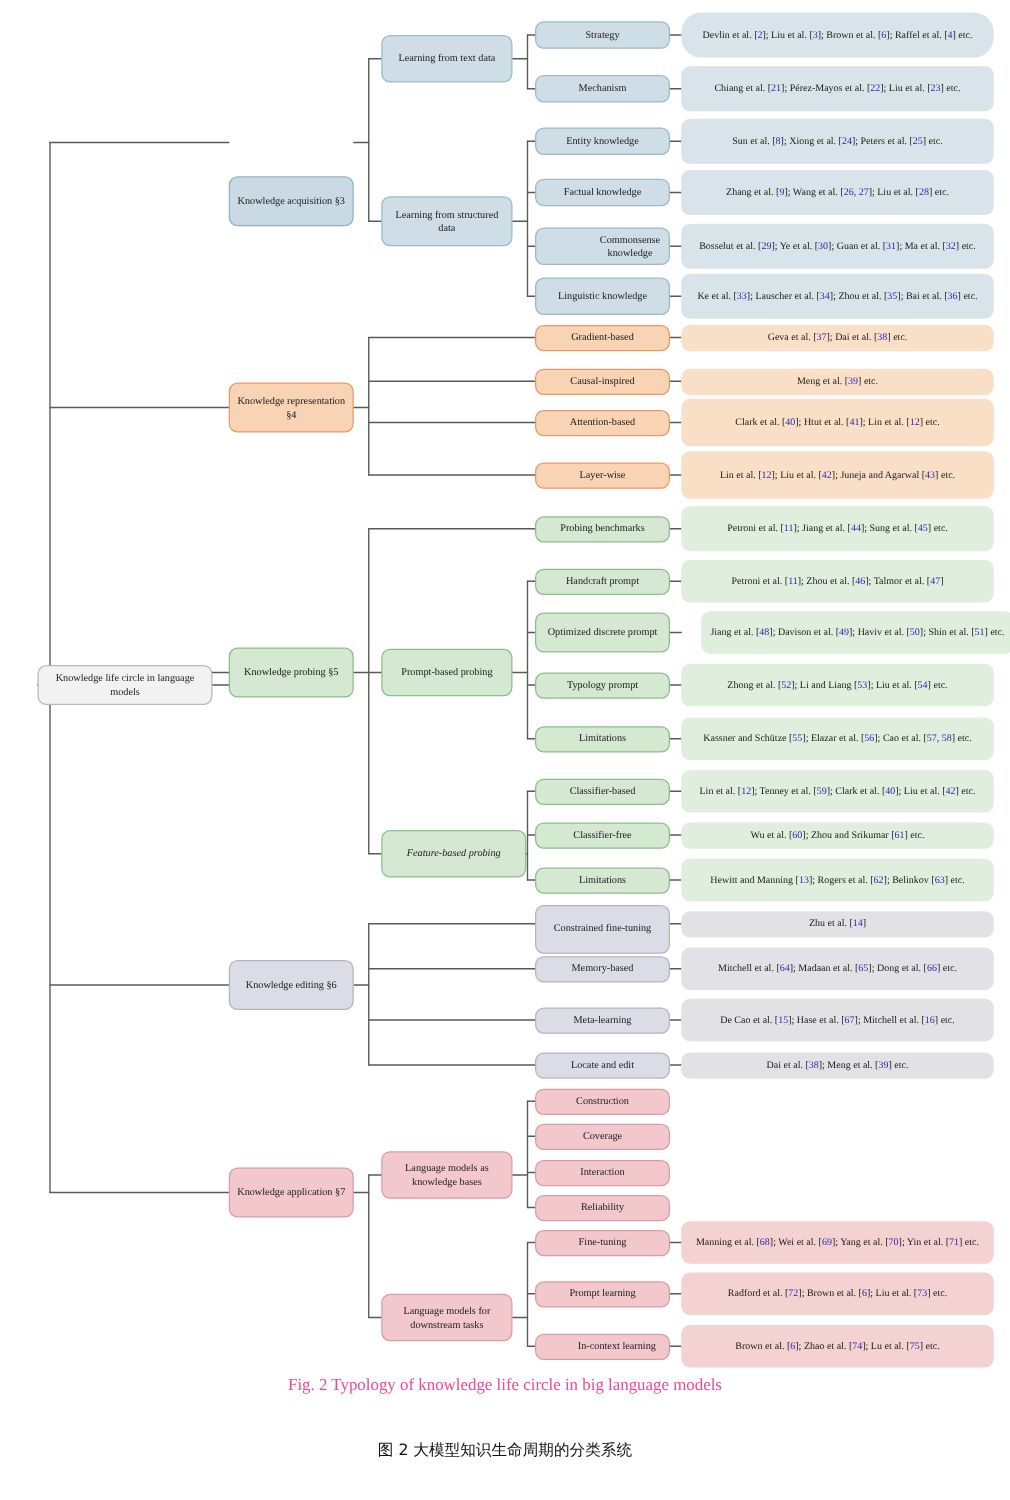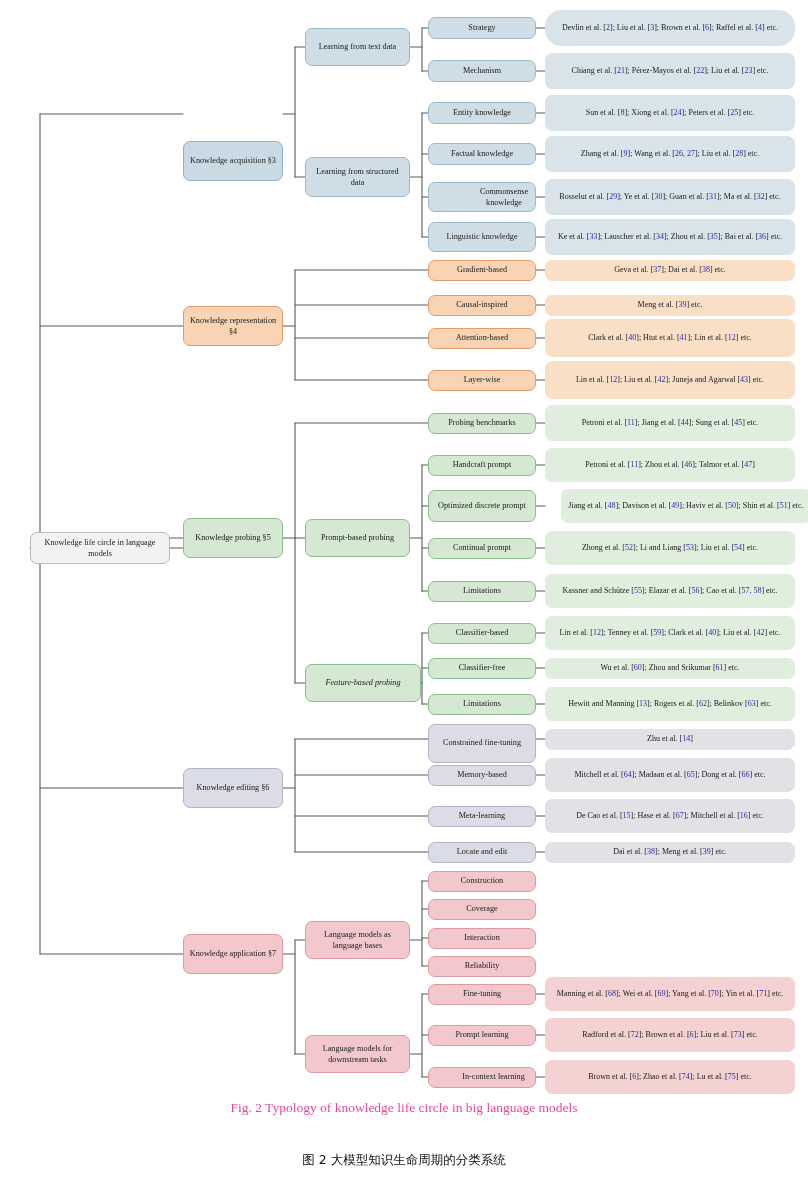--- a/index.html
+++ b/index.html
@@ -233,21 +233,21 @@
     <div class="node greenref ref" style="left: 545px; width: 250px; height: 34px; top: 448px;">
       <span class="t">Petroni et al. [<b>11</b>]; Zhou et al. [<b>46</b>]; Talmor et al. [<b>47</b>]</span>
     </div>
     <div class="node green" style="left: 428px; width: 108px; height: 32px; top: 490px;">
       <span class="t">Optimized discrete prompt</span>
     </div>
     <div class="node greenref ref" style="left: 545px; width: 250px; height: 34px; top: 489px; margin-left: 16px;">
       <span class="t">Jiang et al. [<b>48</b>]; Davison et al. [<b>49</b>]; Haviv et al. [<b>50</b>]; Shin et al. [<b>51</b>] etc.</span>
     </div>
     <div class="node green" style="left: 428px; width: 108px; height: 21px; top: 537.5px;">
-      <span class="t">Continual prompt</span>
+      <span class="t">Typology prompt</span>
     </div>
     <div class="node greenref ref" style="left: 545px; width: 250px; height: 34px; top: 531px;">
       <span class="t">Zhong et al. [<b>52</b>]; Li and Liang [<b>53</b>]; Liu et al. [<b>54</b>] etc.</span>
     </div>
     <div class="node green" style="left: 428px; width: 108px; height: 21px; top: 580.5px;">
       <span class="t">Limitations</span>
     </div>
     <div class="node greenref ref" style="left: 545px; width: 250px; height: 34px; top: 574px;">
       <span class="t">Kassner and Schütze [<b>55</b>]; Elazar et al. [<b>56</b>]; Cao et al. [<b>57, 58</b>] etc.</span>
     </div>
@@ -311,21 +311,21 @@
     <div class="node pink" style="left: 428px; width: 108px; height: 21px; top: 898.5px;">
       <span class="t">Coverage</span>
     </div>
     <div class="node pink" style="left: 428px; width: 108px; height: 21px; top: 927.5px;">
       <span class="t">Interaction</span>
     </div>
     <div class="node pink" style="left: 428px; width: 108px; height: 21px; top: 955.5px;">
       <span class="t">Reliability</span>
     </div>
     <div class="node pink" style="left: 305px; width: 105px; height: 38px; top: 921px;">
-      <span class="t">Language models as language bases</span>
+      <span class="t">Language models as knowledge bases</span>
     </div>
     <div class="node pink" style="left: 428px; width: 108px; height: 21px; top: 983.5px;">
       <span class="t">Fine-tuning</span>
     </div>
     <div class="node pinkref ref" style="left: 545px; width: 250px; height: 34px; top: 977px;">
       <span class="t">Manning et al. [<b>68</b>]; Wei et al. [<b>69</b>]; Yang et al. [<b>70</b>]; Yin et al. [<b>71</b>] etc.</span>
     </div>
     <div class="node pink" style="left: 428px; width: 108px; height: 21px; top: 1024.5px;">
       <span class="t">Prompt learning</span>
     </div>

